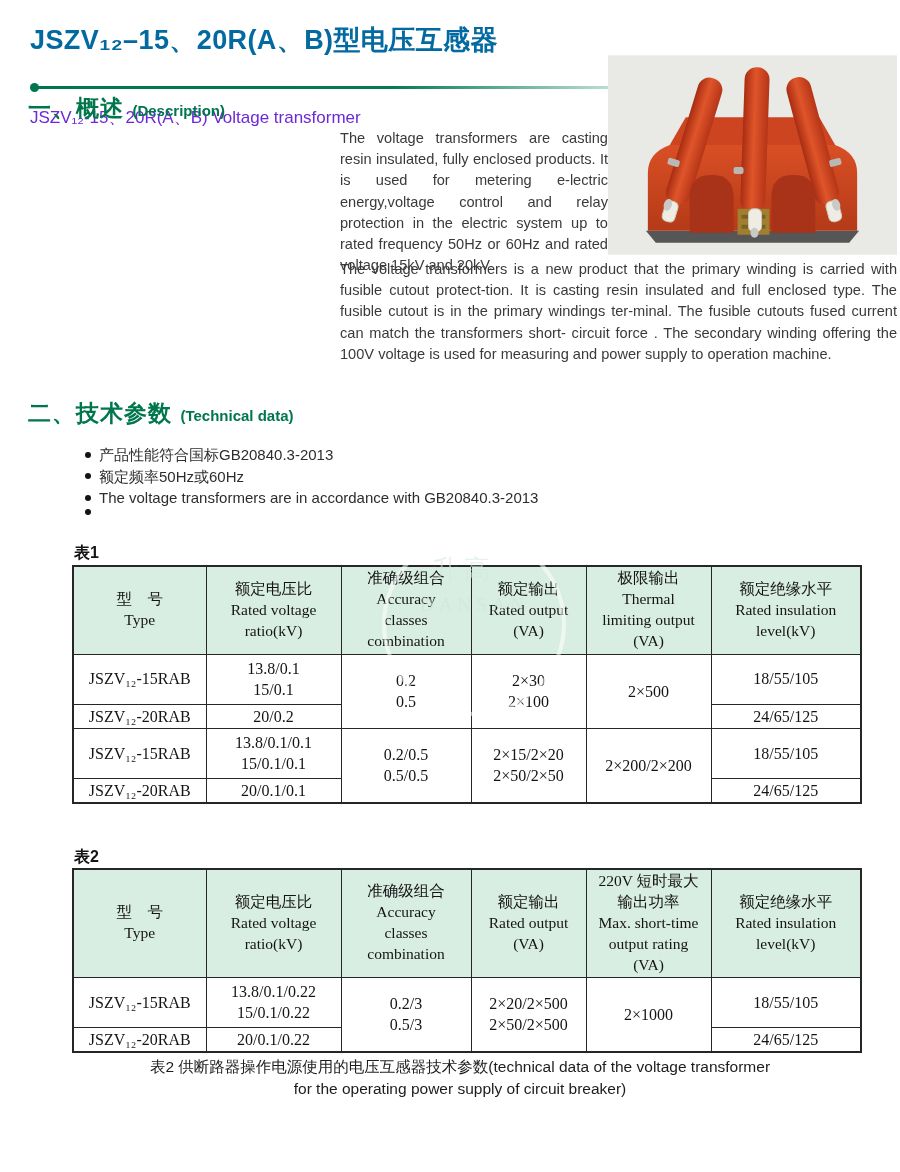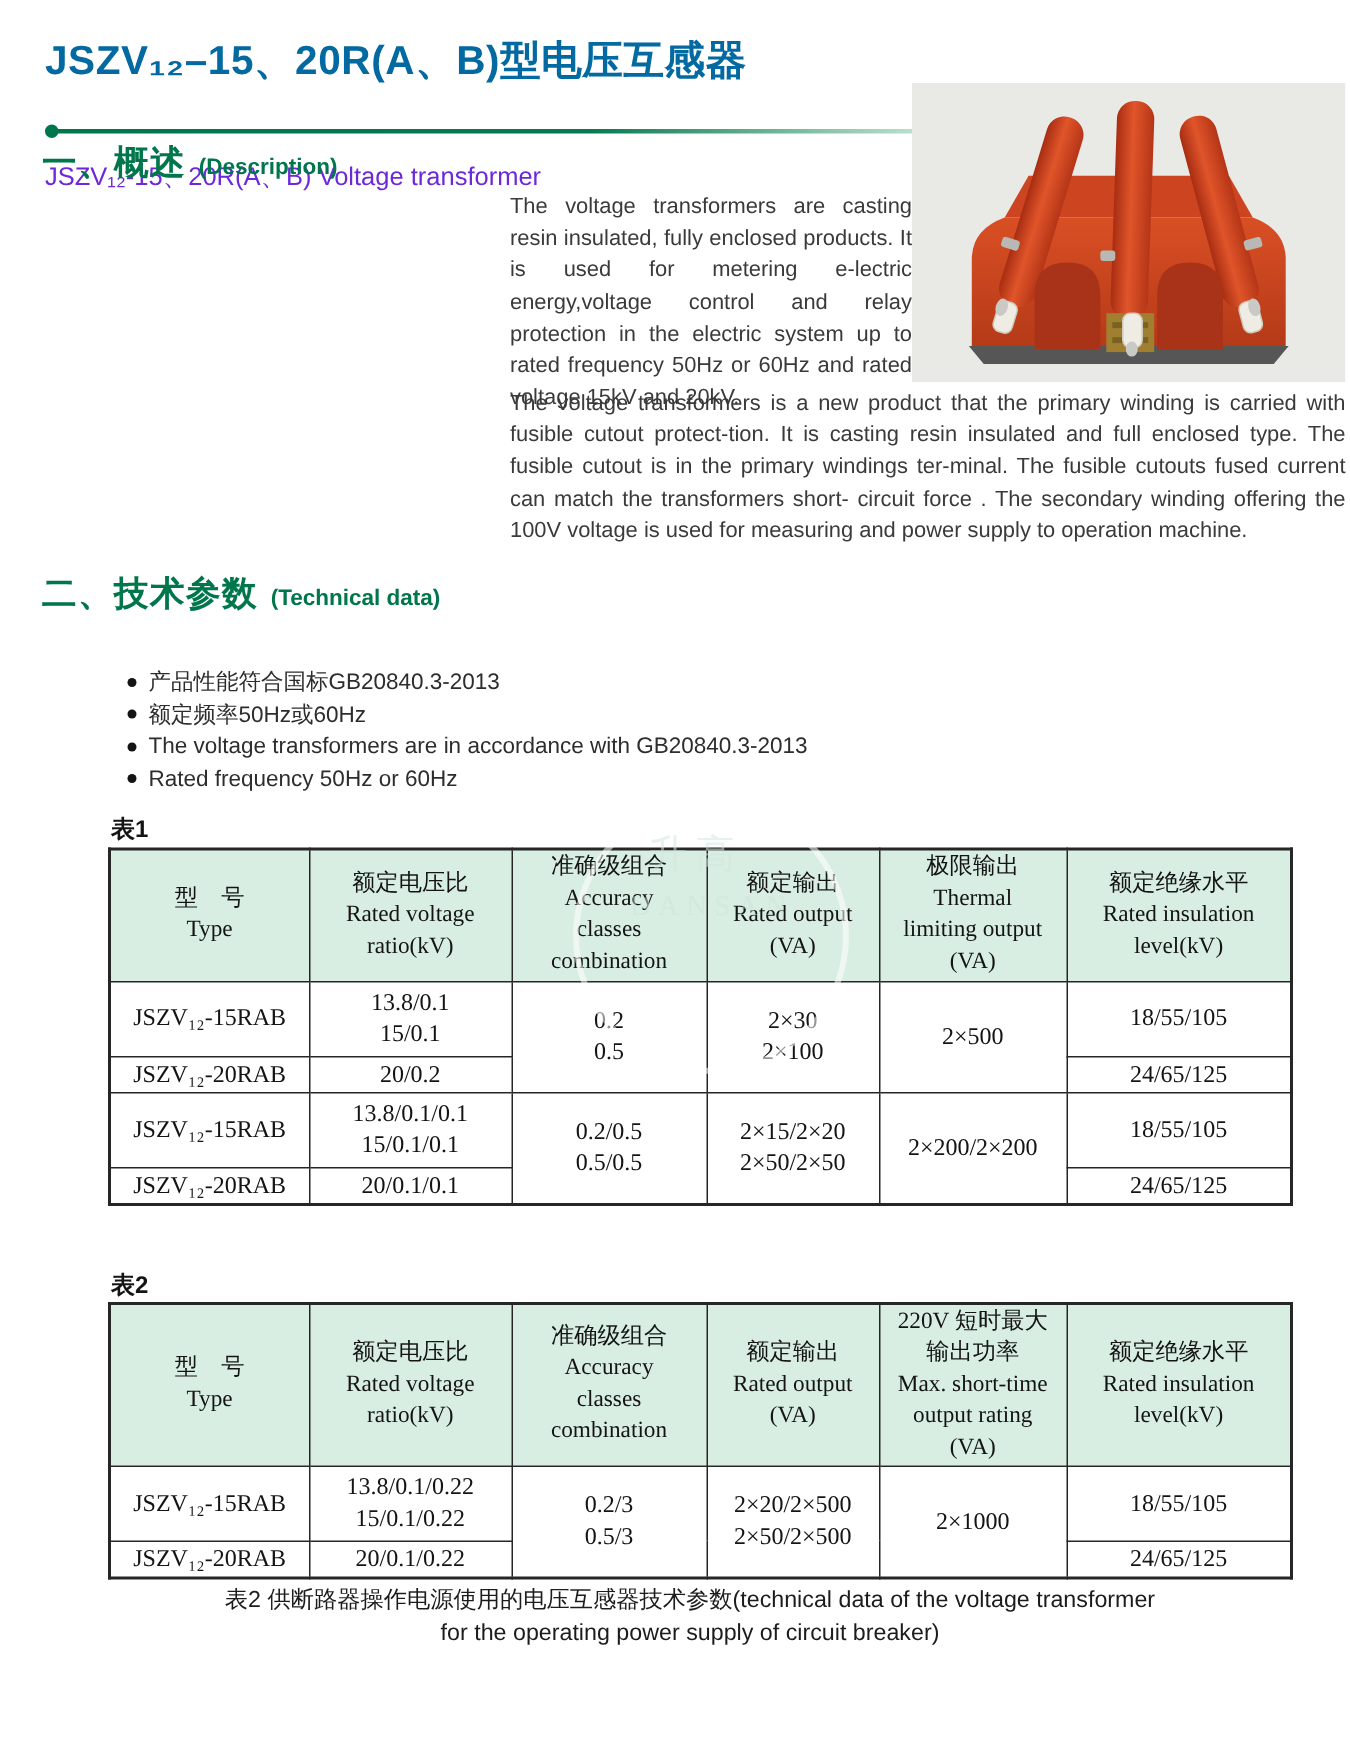--- a/index.html
+++ b/index.html
@@ -92,41 +92,40 @@
       <g fill="#c9c9c6">
         <ellipse cx="60" cy="150" rx="4" ry="6" transform="rotate(17 60 150)"></ellipse>
         <ellipse cx="147" cy="178" rx="4" ry="5"></ellipse>
         <ellipse cx="229" cy="150" rx="4" ry="6" transform="rotate(-15 229 150)"></ellipse>
       </g>
     </svg>
   </div>
 
   <div class="abs en-text" style="left:340px;top:259px;width:557px;">The voltage transformers is a new product that the primary winding  is carried with fusible cutout protect-tion. It is casting resin insulated and full enclosed type. The fusible cutout is in the primary windings ter-minal. The fusible cutouts fused current can match the transformers short- circuit force . The secondary winding offering the 100V voltage is used for measuring and power supply to operation machine.</div>
 
-  <div class="abs sec-h" style="left:28px;top:380px;">
+  <div class="abs sec-h" style="left:28px;top:398px;">
     <span class="cn">二、技术参数</span>
     <span class="en">(Technical data)</span>
   </div>
 
   <div class="abs bullets" style="left:85px;top:444px;">
     <div class="bullet">
         <span class="b"></span>
         <span>产品性能符合国标GB20840.3-2013</span>
       </div>
     <div class="bullet">
         <span class="b"></span>
         <span>额定频率50Hz或60Hz</span>
       </div>
     <div class="bullet">
         <span class="b"></span>
         <span>The voltage transformers are in accordance with GB20840.3-2013</span>
       </div>
     <div class="bullet">
         <span class="b"></span>
-        <span>Rated frequency 50Hz or 60Hz</span>
       </div>
   </div>
 
   <div class="abs tlabel" style="left:74px;top:543px;">表1</div>
 
   <table class="abs t" style="left:72px;top:565px;">
     <colgroup>
       <col style="width:133px">
         <col style="width:135px">
         <col style="width:130px">

